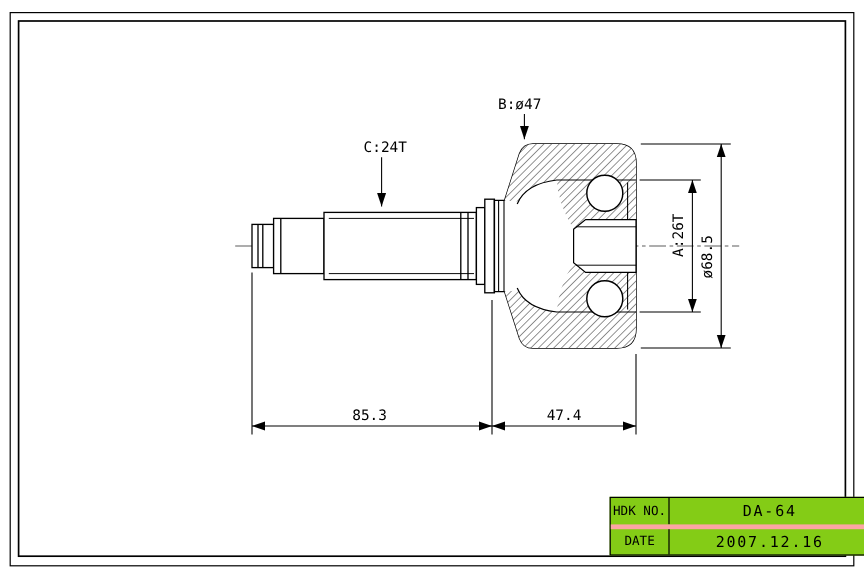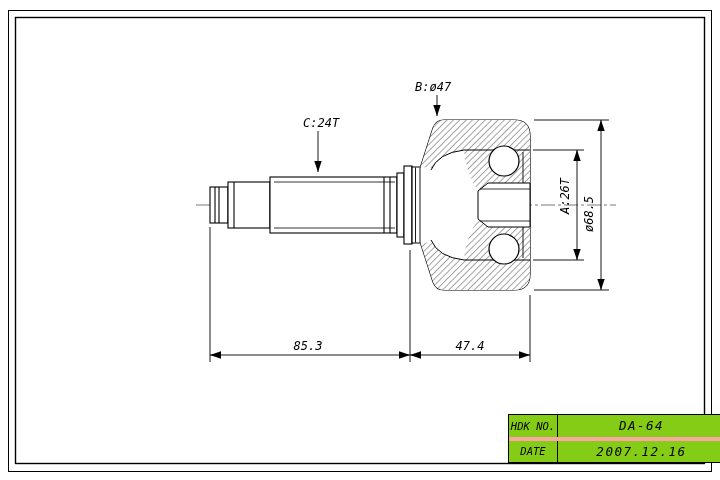--- a/index.html
+++ b/index.html
@@ -1,17 +1,17 @@
 <!DOCTYPE html>
 <html><head>
 <meta charset="utf-8">
 <style>
   html,body{margin:0;padding:0;background:#fff;}
   .canvas{position:relative;width:720px;height:480px;background:#ffffff;overflow:hidden;
-          font-family:"DejaVu Sans Mono", monospace;font-style:italic;}
+          font-family:"DejaVu Sans Mono", monospace;}
   svg{position:absolute;left:0;top:0;}
   svg text{font-family:"DejaVu Sans Mono", monospace;fill:#000;}
 
   .title-block{position:absolute;left:508px;top:414px;width:218px;height:49px;
                border:1.2px solid #000;box-sizing:border-box;display:flex;flex-direction:column;
                background:#84cc16;}
   .tb-row{flex:1;display:flex;border-top:4px solid #fca5a5;min-height:0;}
   .tb-row:first-child{border-top:none;}
   .tb-label{width:49px;border-right:1px solid #000;display:flex;align-items:center;
             justify-content:center;font-size:10.5px;box-sizing:border-box;}

